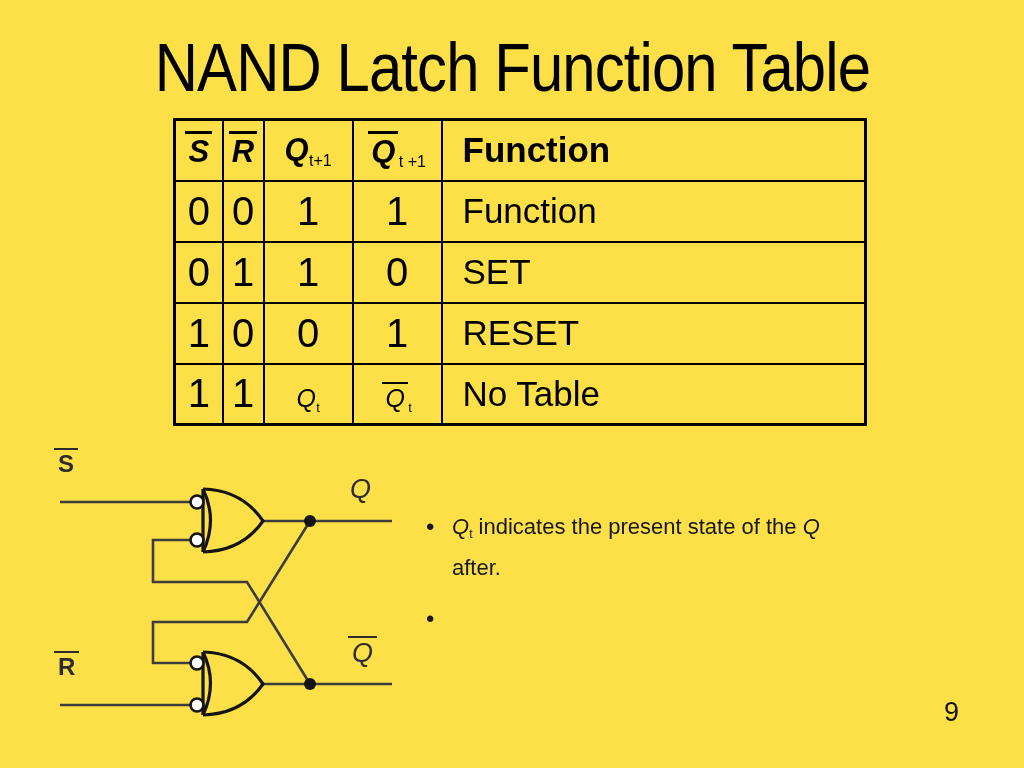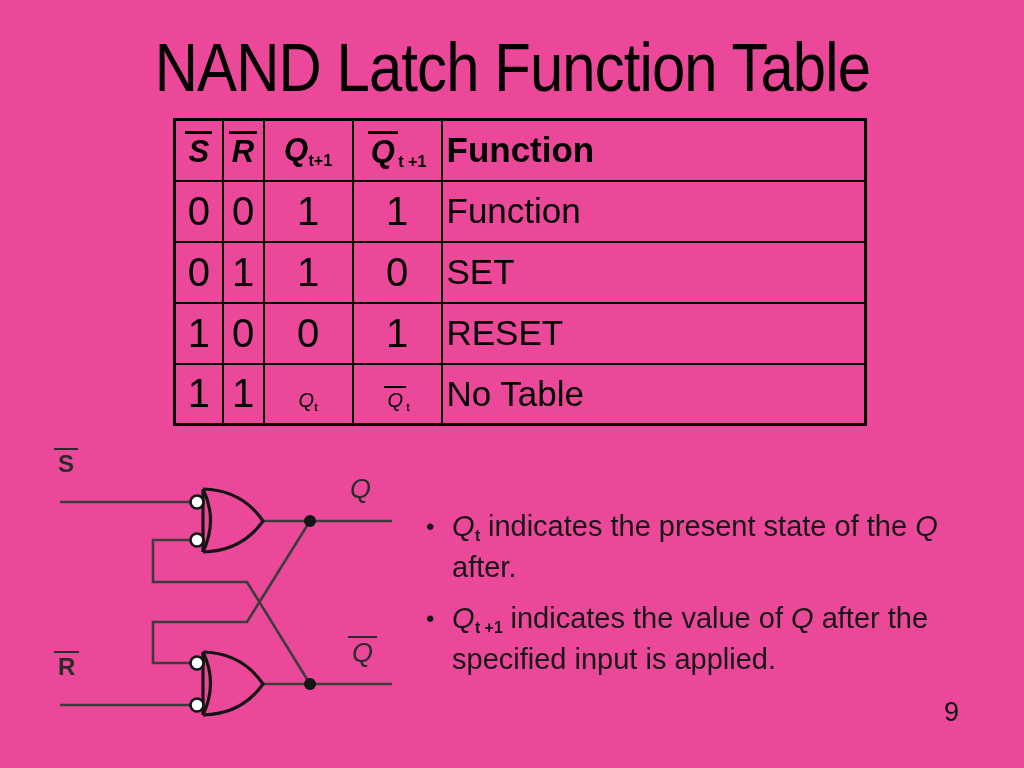--- a/index.html
+++ b/index.html
@@ -1,59 +1,59 @@
 <!DOCTYPE html>
 <html><head>
 <meta charset="utf-8">
 <style>
   * { margin:0; padding:0; box-sizing:border-box; }
   html,body { background:#888; }
   .slide {
-    position:relative; width:1024px; height:768px; background:#ec4899;
+    position:relative; width:1024px; height:768px; background:#fde047;
     overflow:hidden; font-family:"Liberation Sans", sans-serif; color:#000;
   }
 
   
   .title {
     position:absolute; top:28px; left:0; width:1024px; text-align:center;
     font-size:68px; font-weight:400; white-space:nowrap;
   }
   .title-inner { display:inline-block; transform:scaleX(0.88); transform-origin:center; letter-spacing:-1px; }
 
   
   .ftable { position:absolute; left:173px; top:118px; }
   .ftable table { border-collapse:collapse; table-layout:fixed; border:3px solid #000; }
   .ftable td {
     border:2px solid #000; height:61px; text-align:center; vertical-align:middle;
     font-size:40px; overflow:hidden;
   }
-  .ftable td.fcol { text-align:left; padding-left:4px; font-size:35px; }
+  .ftable td.fcol { text-align:left; padding-left:20px; font-size:35px; }
   .ftable tr.hdr td { font-size:31px; }
   .ftable tr.hdr td.fcol b { font-size:35px; font-weight:700; }
   .bi { font-weight:700; font-style:italic; }
   sub {
-    font-size:0.52em; font-style:normal; font-weight:700;
+    font-size:0.52em; font-style:normal; font-weight:400;
     vertical-align:baseline; position:relative; top:0.34em; left:0.02em;
   }
   .ov { display:inline-block; border-top:3px solid #000; padding:2px 3px 0 3px; line-height:1.0; }
-  .qt { font-size:20px; font-style:italic; }
+  .qt { font-size:25px; font-style:italic; }
   .qt .ov { border-top-width:2.5px; }
 
   
   .circuit { position:absolute; left:40px; top:440px; width:380px; height:305px; }
   .circuit svg { position:absolute; left:0; top:0; }
   .clabel { position:absolute; font-size:24px; font-weight:600; color:#2b2b2b; line-height:1; }
   .qlabel { position:absolute; font-size:27px; font-weight:400; font-style:italic; color:#2b2b2b; line-height:1; }
   .ov2 { display:inline-block; border-top:2.5px solid #2b2b2b; padding:2px 4px 0 4px; line-height:1; }
 
   
   .notes { position:absolute; left:426px; top:508px; width:580px; }
   .note { display:flex; align-items:flex-start; margin-bottom:14px; color:#161616; }
   .bullet { width:26px; font-size:24px; line-height:37px; flex:0 0 26px; }
-  .ntext { font-size:29px; line-height:37px; }
+  .ntext { font-size:22px; line-height:37px; }
   .ntext i { font-style:italic; }
   .ntext sub { font-size:0.55em; top:0.32em; }
 
   
   .pagenum { position:absolute; left:944px; top:697px; font-size:27px; color:#111; }
 </style>
 </head>
 <body>
 
 <div class="slide">
@@ -148,19 +148,18 @@
     <span class="qlabel" style="left:308px; top:196px;"><span class="ov2"><i>Q</i></span></span>
   </div>
 
   <div class="notes">
     <div class="note">
       <span class="bullet">•</span>
       <div class="ntext"><i>Q</i><sub>t</sub><span> indicates the present state of the </span><i>Q</i><br><span>after.</span></div>
     </div>
     <div class="note">
       <span class="bullet">•</span>
-      <div class="ntext"><i>Q</i><sub>t +1</sub><span> indicates the value of </span><i>Q</i><span> after the</span><br><span>specified input is applied.</span></div>
     </div>
   </div>
 
   <div class="pagenum">9</div>
 
 </div>
 
 </body></html>

